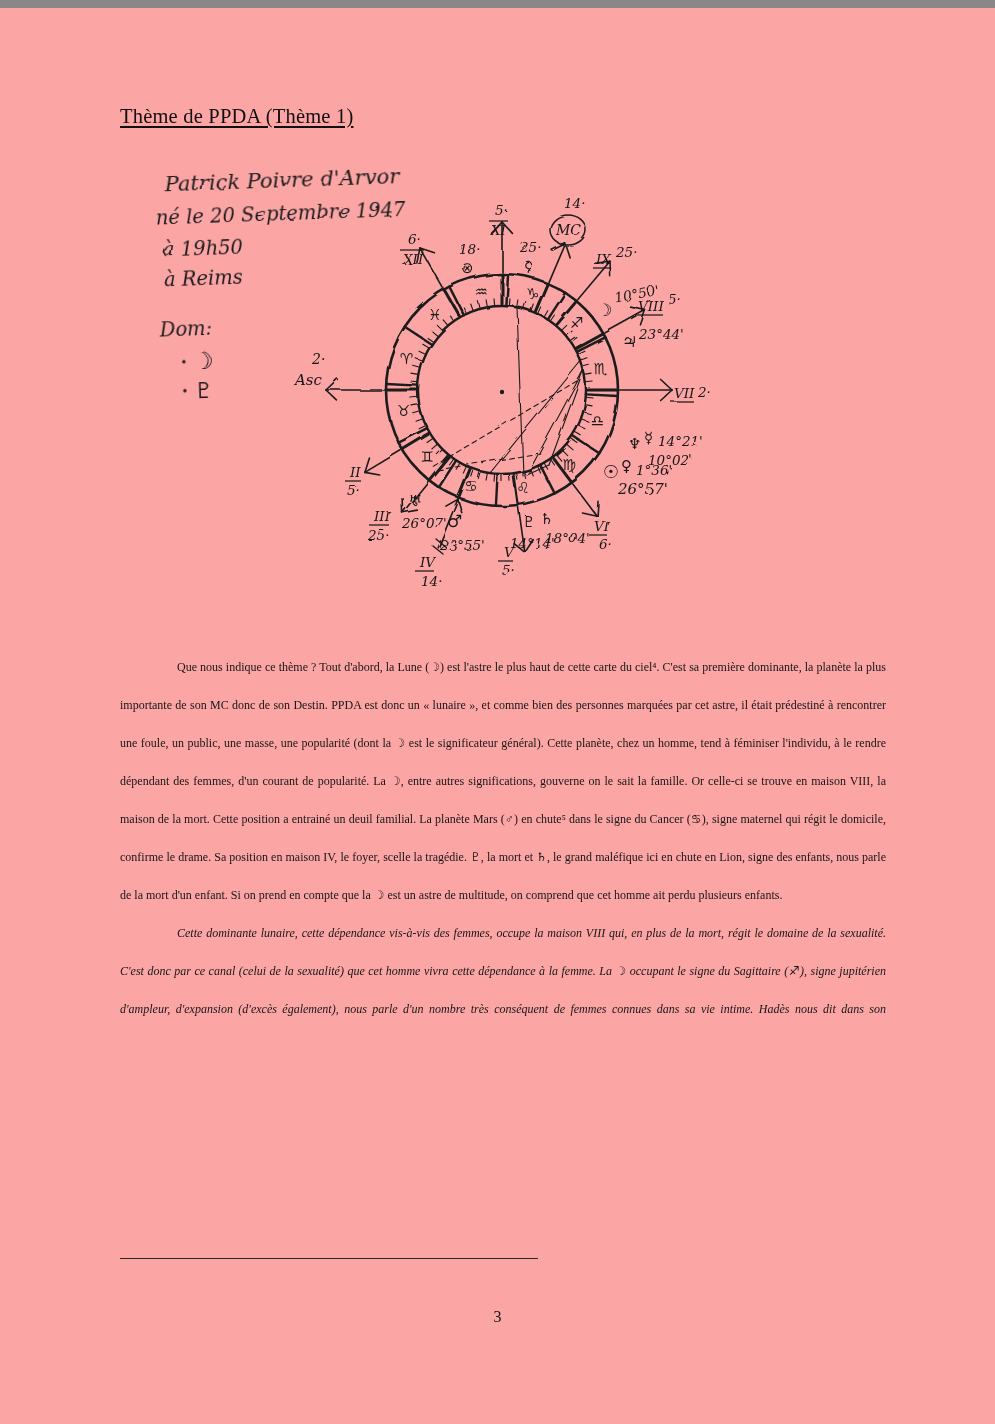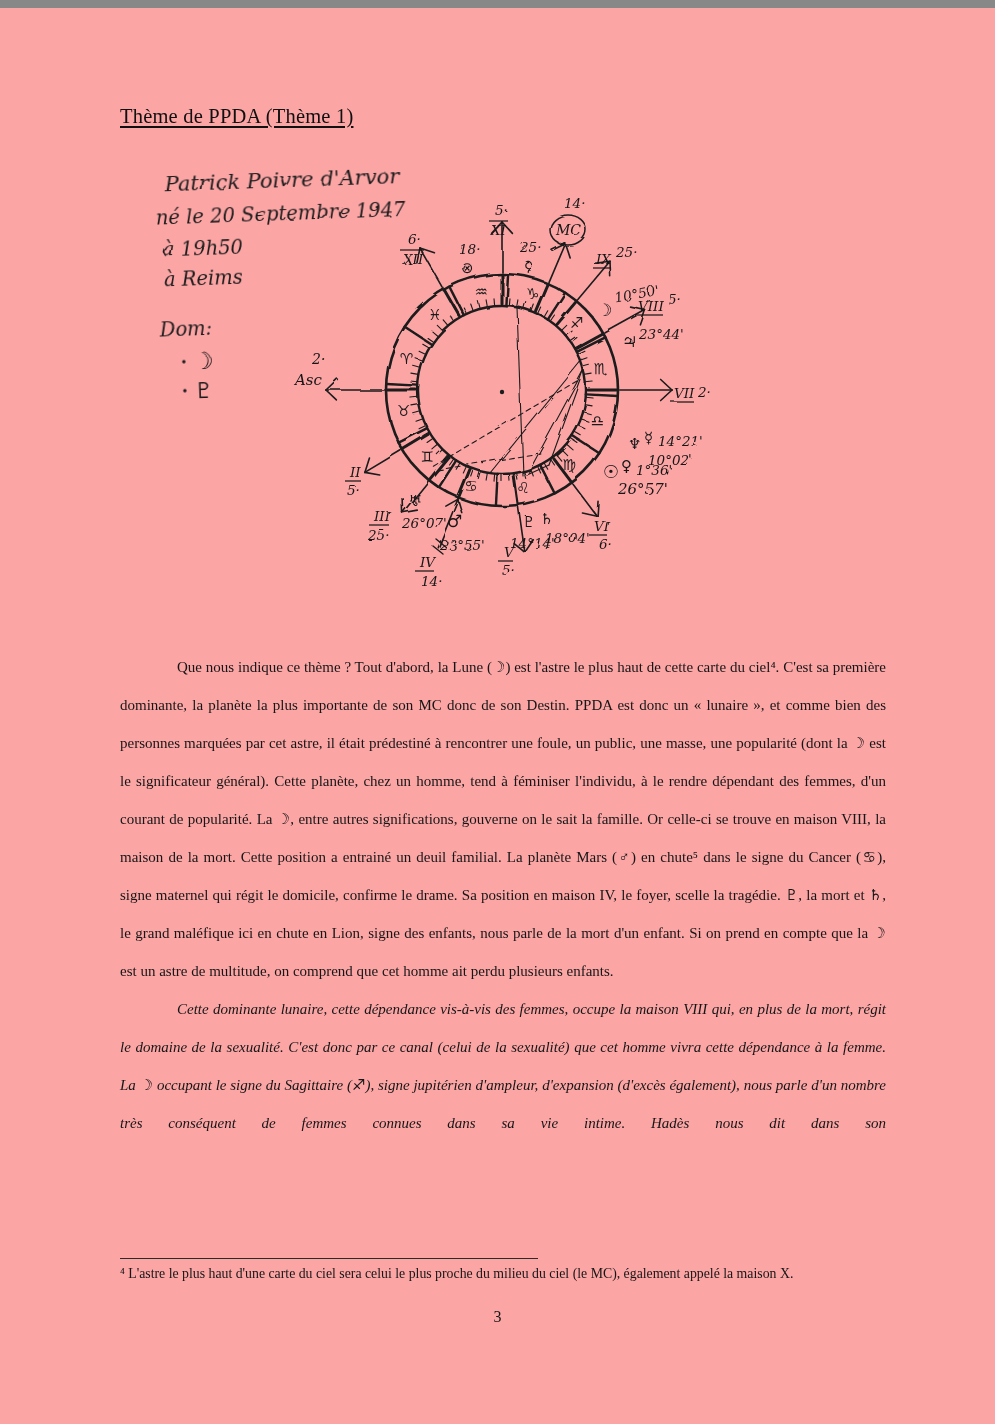--- a/index.html
+++ b/index.html
@@ -4,21 +4,21 @@
 <style>
   html,body{margin:0;padding:0;background:#888;}
   .page{position:relative;width:995px;height:1424px;background:#fca5a5;margin:8px auto;overflow:hidden;
         font-family:"Liberation Serif","DejaVu Sans",serif;color:#151515;}
   .page-title{position:absolute;left:120px;top:97px;font-size:20.5px;color:#101010;
         text-decoration:underline;text-underline-offset:3px;letter-spacing:.2px;}
   .chart-svg{position:absolute;left:0;top:150px;width:995px;height:480px;}
   .hand{font-family:"DejaVu Serif",serif;font-style:italic;fill:#1c1c1c;}
   .ann{font-family:"DejaVu Serif",serif;font-style:italic;fill:#161616;font-size:13.5px;}
   .glyph{font-family:"DejaVu Sans",sans-serif;font-style:normal;fill:#161616;}
-  .body-text{position:absolute;left:120px;top:640px;width:766px;font-size:15px;line-height:38px;
+  .body-text{position:absolute;left:120px;top:640px;width:766px;font-size:12px;line-height:38px;
         text-align:justify;color:#161616;}
   .body-text p{margin:0;text-indent:57px;}
   .body-text p.stretch-last{text-align-last:justify;font-style:italic;}
   .footnotes{position:absolute;left:120px;top:1250px;width:772px;font-size:13.8px;line-height:20.5px;color:#161616;}
   .fn-rule{width:418px;border-top:1.4px solid #2a2a2a;margin-bottom:5px;}
   .footnotes p{margin:0;}
   .page-number{position:absolute;left:0;right:0;top:1300px;text-align:center;font-size:16px;color:#161616;}
 </style>
 </head>
 <body>
@@ -301,17 +301,16 @@
     </g>
   </svg>
 
   <div class="body-text">
     <p>Que nous indique ce thème ? Tout d'abord, la Lune (☽) est l'astre le plus haut de cette carte du ciel⁴. C'est sa première dominante, la planète la plus importante de son MC donc de son Destin. PPDA est donc un « lunaire », et comme bien des personnes marquées par cet astre, il était prédestiné à rencontrer une foule, un public, une masse, une popularité (dont la ☽ est le significateur général). Cette planète, chez un homme, tend à féminiser l'individu, à le rendre dépendant des femmes, d'un courant de popularité. La ☽, entre autres significations, gouverne on le sait la famille. Or celle-ci se trouve en maison VIII, la maison de la mort. Cette position a entrainé un deuil familial. La planète Mars (♂) en chute⁵ dans le signe du Cancer (♋), signe maternel qui régit le domicile, confirme le drame. Sa position en maison IV, le foyer, scelle la tragédie. ♇, la mort et ♄, le grand maléfique ici en chute en Lion, signe des enfants, nous parle de la mort d'un enfant. Si on prend en compte que la ☽ est un astre de multitude, on comprend que cet homme ait perdu plusieurs enfants.</p>
     <p class="stretch-last">Cette dominante lunaire, cette dépendance vis-à-vis des femmes, occupe la maison VIII qui, en plus de la mort, régit le domaine de la sexualité. C'est donc par ce canal (celui de la sexualité) que cet homme vivra cette dépendance à la femme. La ☽ occupant le signe du Sagittaire (♐), signe jupitérien d'ampleur, d'expansion (d'excès également), nous parle d'un nombre très conséquent de femmes connues dans sa vie intime. Hadès nous dit dans son</p>
   </div>
 
   <div class="footnotes">
     <div class="fn-rule"></div>
-    <p>⁴ L'astre le plus haut d'une carte du ciel sera celui le plus proche du milieu du ciel (le MC), également appelé la maison X.</p>
   </div>
 
   <div class="page-number">3</div>
 </div>
 
 </body></html>

